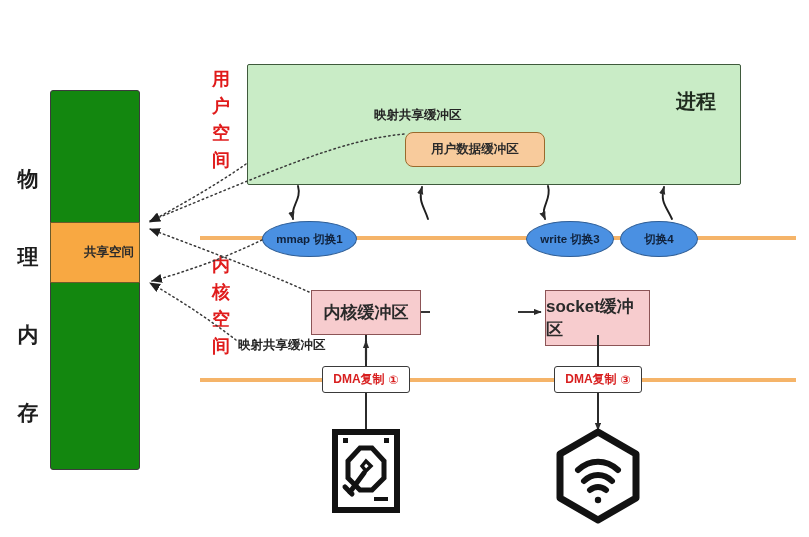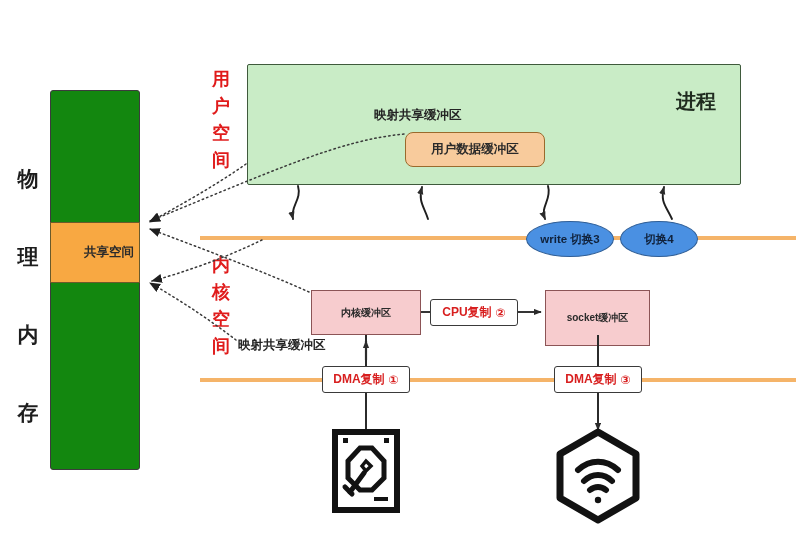--- a/index.html
+++ b/index.html
@@ -119,21 +119,21 @@
   #sw-3 { left: 526px; top: 221px; width: 88px; height: 36px; }
   #sw-4 { left: 620px; top: 221px; width: 78px; height: 36px; }
 
   
   .pinkbox {
     background: #f7ccce;
     border: 1.4px solid #8c5456;
     box-sizing: border-box;
     display: flex; align-items: center; justify-content: center;
   }
-  .pinkbox .txt { font-size: 10px; font-weight: 700; color: #2a2a2a; }
+  .pinkbox .txt { font-size: 17px; font-weight: 700; color: #2a2a2a; }
   #kernel-buffer { left: 311px; top: 290px; width: 110px; height: 45px; }
   #socket-buffer { left: 545px; top: 290px; width: 105px; height: 56px; }
 
   
   .opbox {
     background: #ffffff;
     border: 1.2px solid #3a3a3a;
     border-radius: 3px;
     box-sizing: border-box;
     display: flex; align-items: center; justify-content: center;
@@ -185,42 +185,41 @@
   <div class="abs" id="process-box"></div>
   <div class="abs" id="process-title">进程</div>
   <div class="abs" id="map-buf-label-top">映射共享缓冲区</div>
   <div class="abs" id="user-data-buffer">
     <span class="txt">用户数据缓冲区</span>
   </div>
 
   <div class="abs rail" id="rail-user-kernel"></div>
   <div class="abs rail" id="rail-kernel-hw"></div>
 
+  <div class="abs ellipse" id="sw-1">
+    <span class="txt">mmap 切换1</span>
+  </div>
   <div class="abs ellipse" id="sw-3">
     <span class="txt">write 切换3</span>
   </div>
   <div class="abs ellipse" id="sw-4">
     <span class="txt">切换4</span>
   </div>
 
   <div class="abs pinkbox" id="kernel-buffer">
     <span class="txt">内核缓冲区</span>
   </div>
   <div class="abs pinkbox" id="socket-buffer">
     <span class="txt">socket缓冲区</span>
   </div>
   <div class="abs" id="map-buf-label-bottom">映射共享缓冲区</div>
 
   <div class="abs opbox" id="dma-copy-1">
     <span class="txt">DMA复制</span>
     <span class="num">①</span>
-  </div>
-  <div class="abs opbox" id="cpu-copy">
-    <span class="txt">CPU复制</span>
-    <span class="num">②</span>
   </div>
   <div class="abs opbox" id="dma-copy-3">
     <span class="txt">DMA复制</span>
     <span class="num">③</span>
   </div>
 
   <svg class="abs" id="vec" viewBox="0 0 809 537">
     <defs>
       <marker id="ah" markerWidth="9" markerHeight="9" refX="7.2" refY="3.2" orient="auto" markerUnits="userSpaceOnUse">
         <path d="M0,0 L8,3.2 L0,6.4 z" fill="#2b2b2b"></path>

